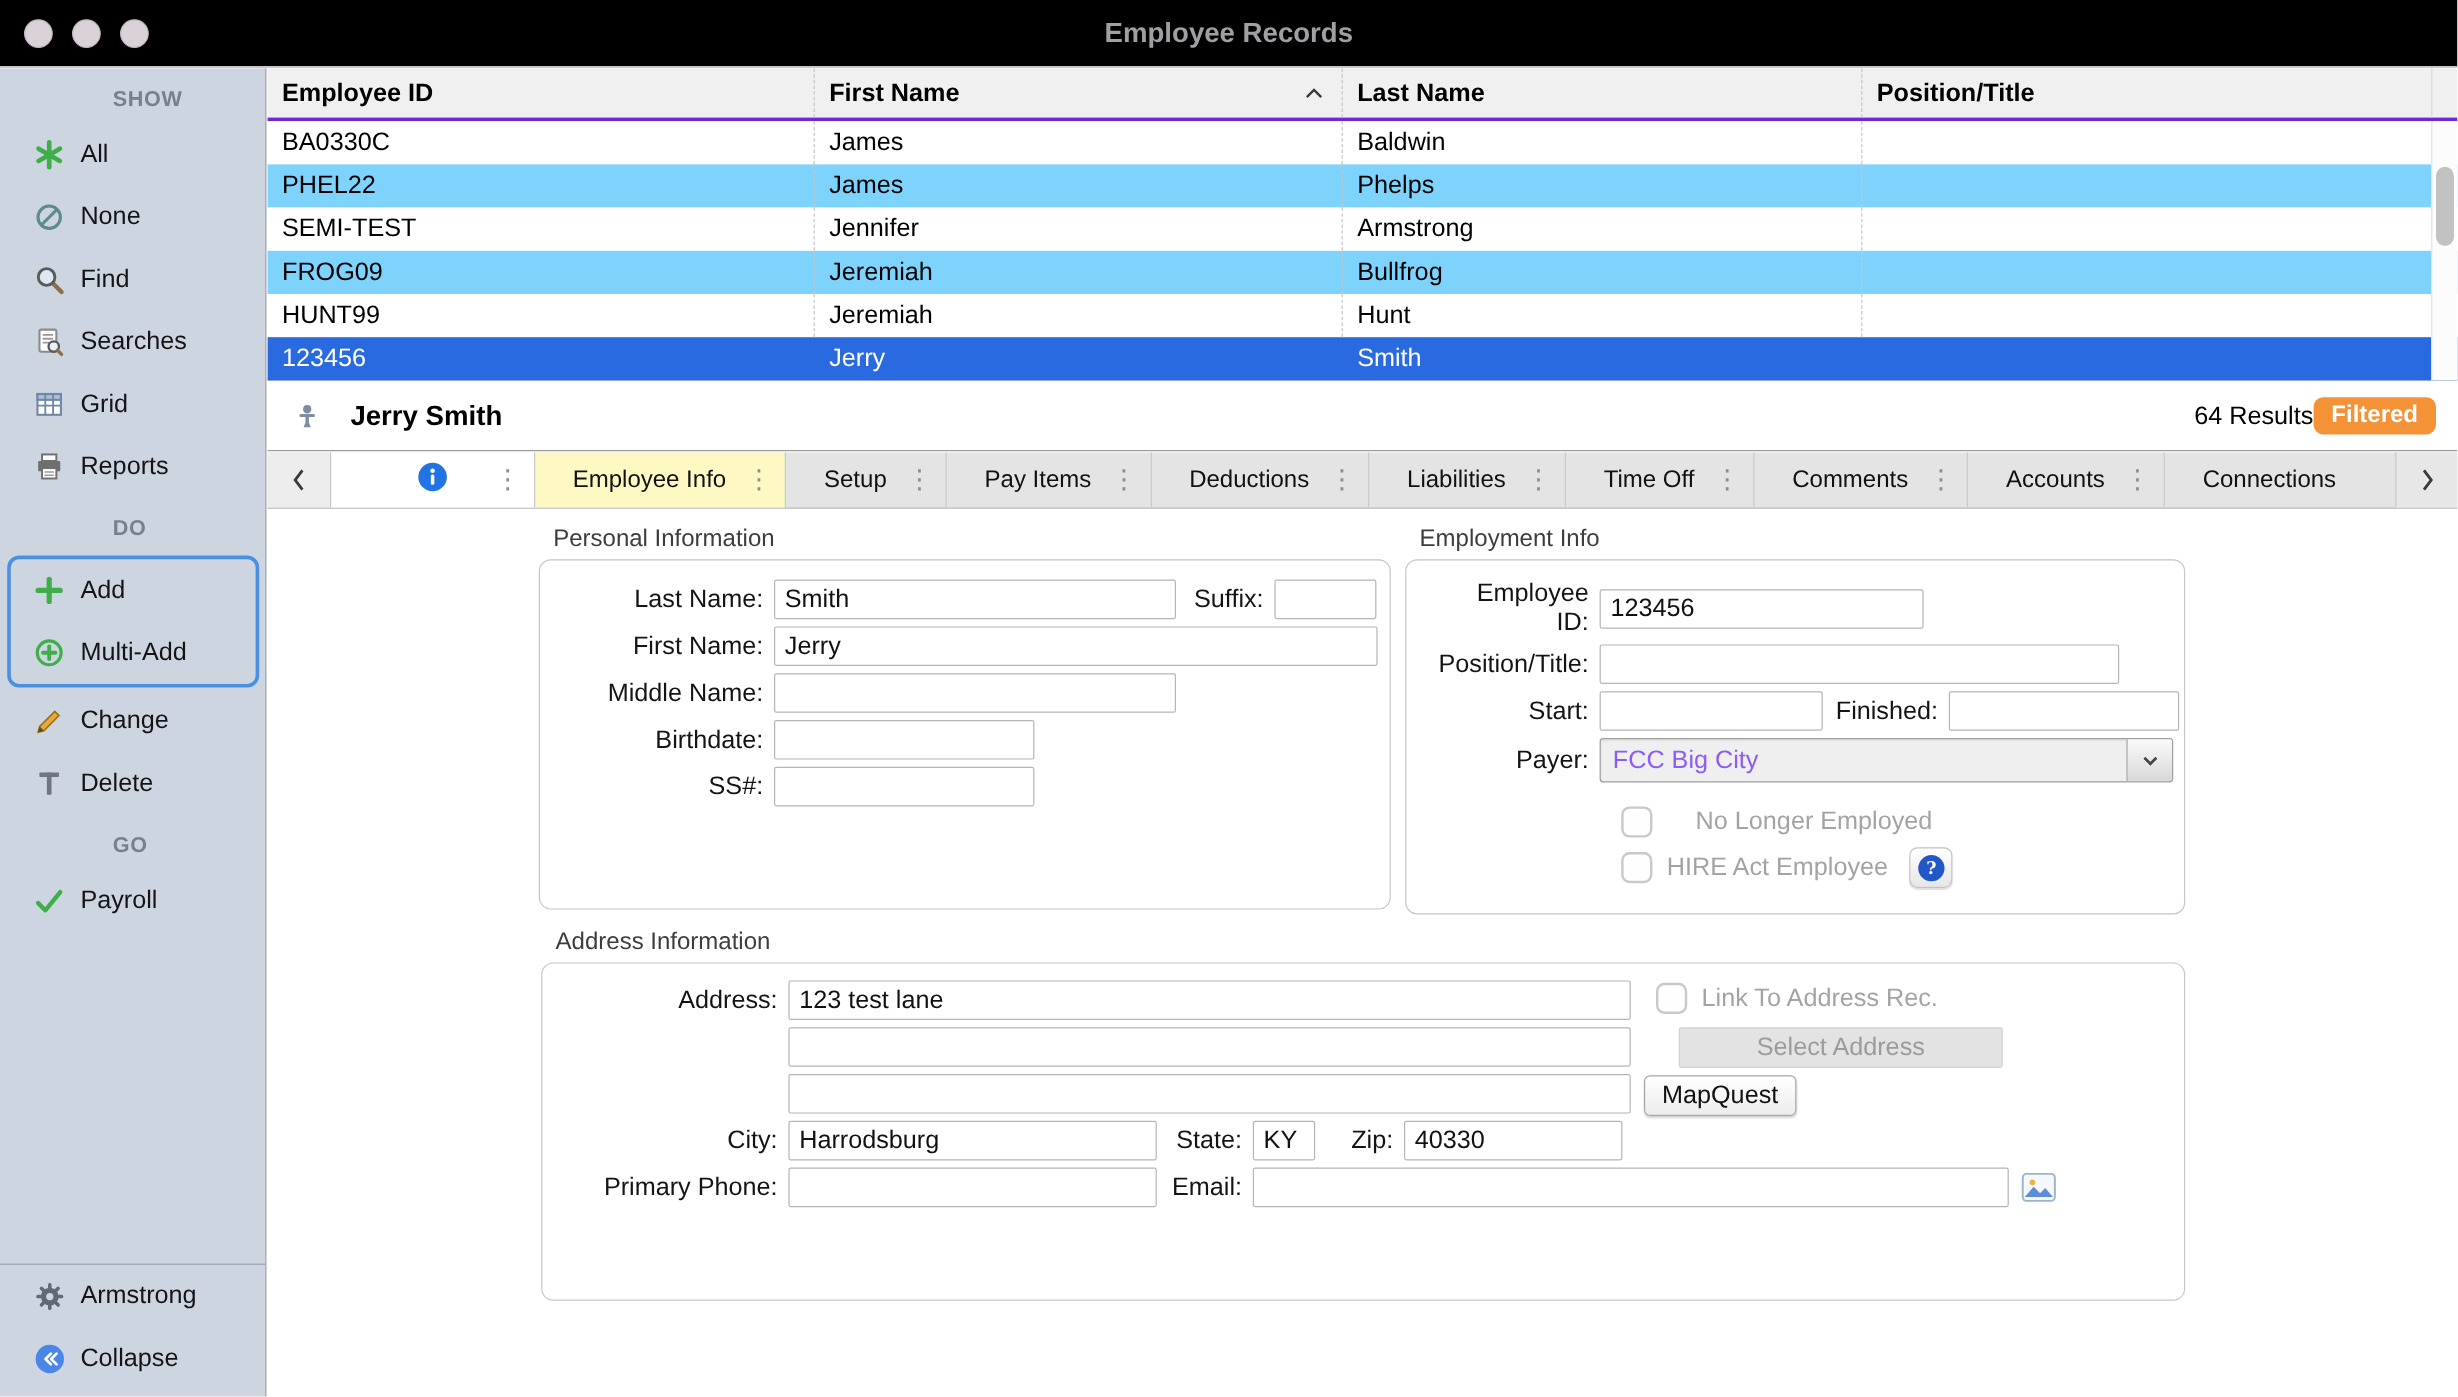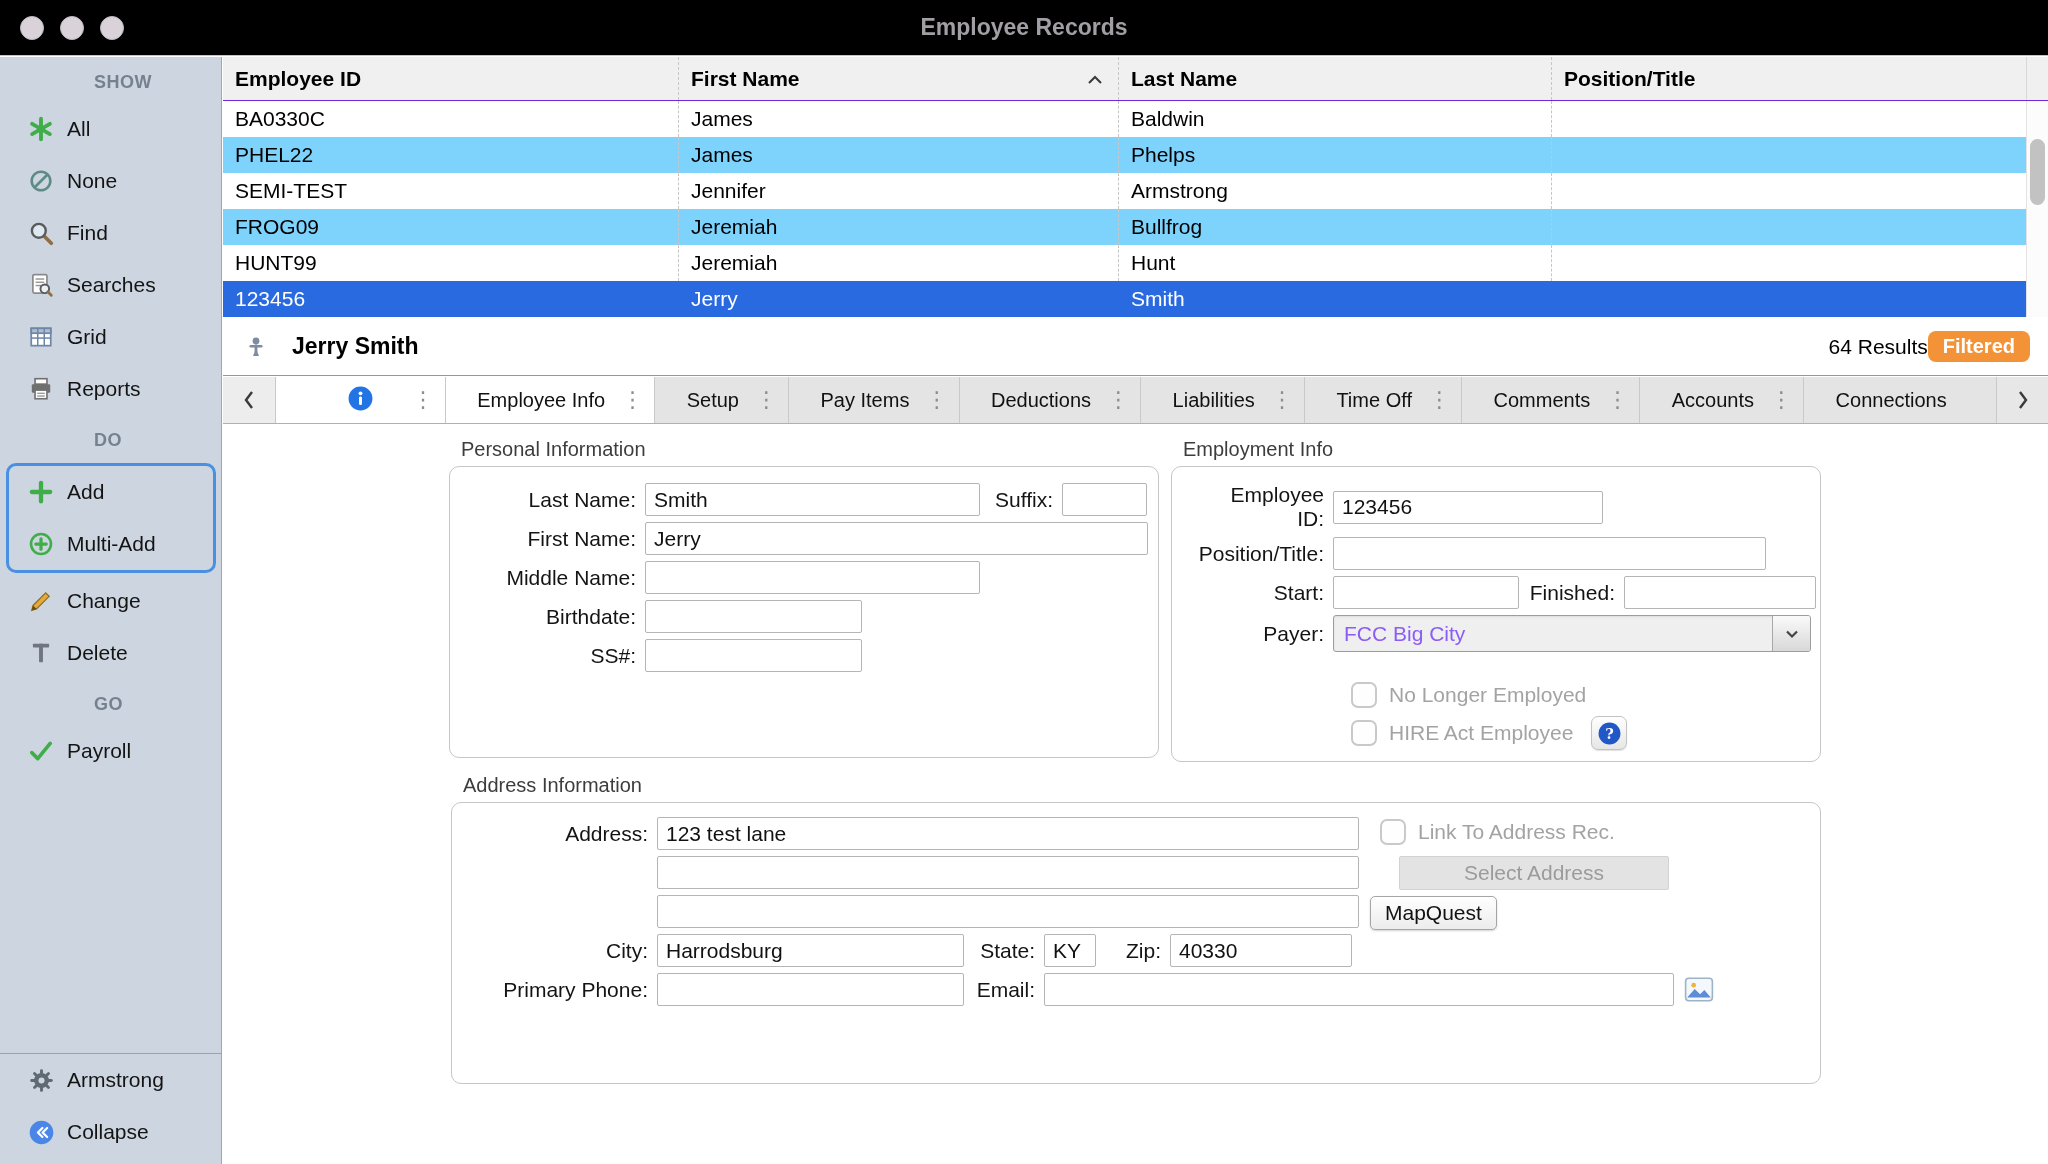--- a/index.html
+++ b/index.html
@@ -22,21 +22,21 @@
   .side-item { height:52px; display:flex; align-items:center; padding-left:26px; font-size:21px; color:#141414; }
   .s-icon { width:30px; height:28px; display:flex; align-items:center; justify-content:center; margin-right:11px; flex:0 0 auto; }
   .add-group { border:3px solid #4a90e2; border-radius:10px; margin:2px 5px 2px 6px; }
   .add-group .side-item { padding-left:17px; }
   .side-spacer { flex:1; }
   .side-divider { height:1px; background:#98a2b1; }
   .side-footer { padding-bottom:6px; }
 
   
   .thead { position:absolute; left:223px; top:57px; right:0; height:44px; background:#f0f0f0;
-           border-bottom:1px solid #6d28d9; display:grid; grid-template-columns:456px 440px 433px 1fr 22px; }
+           border-bottom:3px solid #6d28d9; display:grid; grid-template-columns:456px 440px 433px 1fr 22px; }
   .th { display:flex; align-items:center; padding-left:12px; font-weight:bold; font-size:21px; color:#000;
         border-right:1px dashed #c6c6c6; }
   .th.sorted { justify-content:space-between; padding-right:14px; }
   .th.gap { border-right:none; border-left:1px solid #d8d8d8; padding:0; }
   .th.lastcol { border-right:none; }
   .tbody { position:absolute; left:223px; top:101px; right:0; height:216px; border-bottom:1px solid #8f8f8f; }
   .t-row { height:36px; display:grid; grid-template-columns:456px 440px 433px 1fr; font-size:21px; color:#000; background:#fff; }
   .t-row.alt { background:#7dd3fc; }
   .t-row.sel { background:#2a6ae0; color:#fff; }
   .td { display:flex; align-items:center; padding-left:12px; border-right:1px dashed #c6c6c6; overflow:hidden; white-space:nowrap; }
@@ -55,21 +55,21 @@
 
   
   .tabbar { position:absolute; left:223px; top:377px; right:0; height:47px; background:#e4e4e4;
             border-bottom:1px solid #b0b0b0; display:flex; align-items:stretch; }
   .nav-btn { width:52px; display:flex; align-items:center; justify-content:center; background:#ededed; }
   .nav-btn.right { border-left:1px solid #c9c9c9; background:#e7e7e7; }
   .tab-info { width:170px; background:#fff; border-left:1px solid #c9c9c9; display:flex; align-items:center;
               justify-content:center; position:relative; }
   .tab { flex:1 1 auto; position:relative; display:flex; align-items:center; justify-content:center;
          border-left:1px solid #c9c9c9; font-size:20px; color:#111; padding:0 32px 0 14px; white-space:nowrap; }
-  .tab.active { background:#ffffff; }
+  .tab.active { background:#fef9c3; }
   .tab-dots { position:absolute; right:11px; top:50%; transform:translateY(-50%); color:#8d8d8d; font-size:22px; line-height:1; }
 
   
   .content { position:absolute; left:223px; top:424px; right:0; bottom:0; background:#fff; }
   .group { position:absolute; }
   .group-title { font-size:20px; color:#3d3d3d; margin:0 0 5px 12px; }
   .group-box { border:1px solid #c6c6c6; border-radius:10px; position:relative; background:#fff; }
   .g-personal { left:226px; top:14px; width:710px; }
   .g-personal .group-box { height:292px; padding:16px 0 0 10px; }
   .g-employment { left:948px; top:14px; width:650px; }
@@ -89,21 +89,21 @@
 
   .combo { width:478px; height:37px; border:1px solid #9d9d9d; border-radius:3px; background:#efefef;
            display:flex; align-items:center; overflow:hidden; box-shadow:inset 0 1px 2px rgba(0,0,0,.08); }
   .combo-text { flex:1; font-size:21px; padding-left:10px; color:#8b5cf6; }
   .combo-btn { width:38px; height:100%; border-left:1px solid #a8a8a8;
                background:linear-gradient(#fafafa,#d8d8d8); display:flex; align-items:center; justify-content:center; }
 
   .cb { width:26px; height:26px; border:2px solid #c9c9c9; border-radius:7px; background:#fefefe; flex:0 0 auto; }
   .cb-label { font-size:21px; color:#a3a3a3; margin-left:12px; white-space:nowrap; }
   .chk-row { margin-left:153px; display:flex; align-items:center; height:38px; }
-  .chk-row.first { margin-top:24px; }
+  .chk-row.first { margin-top:14px;gap:24px; }
   .info-btn { margin-left:18px; width:36px; height:34px; border:1px solid #c2c2c2; border-radius:7px;
               background:linear-gradient(#ffffff,#e6e6e6); display:flex; align-items:center; justify-content:center;
               box-shadow:0 1px 1px rgba(0,0,0,.12); }
 
   .addr-right { position:absolute; left:918px; top:12px; width:440px; }
   .chk-row2 { display:flex; align-items:center; height:34px; margin-left:10px; }
   .btn-select { margin-top:7px; width:270px; height:34px; background:#e3e3e3; border:1px solid #d2d2d2;
                 color:#9b9b9b; font-size:21px; display:flex; align-items:center; justify-content:center; border-radius:2px;margin-left:29px; }
   .btn-mapquest { margin-top:6px; height:34px; padding:0 14px; background:linear-gradient(#ffffff,#ececec);
                   border:1px solid #a5a5a5; border-radius:5px; font-size:21px; color:#111;

